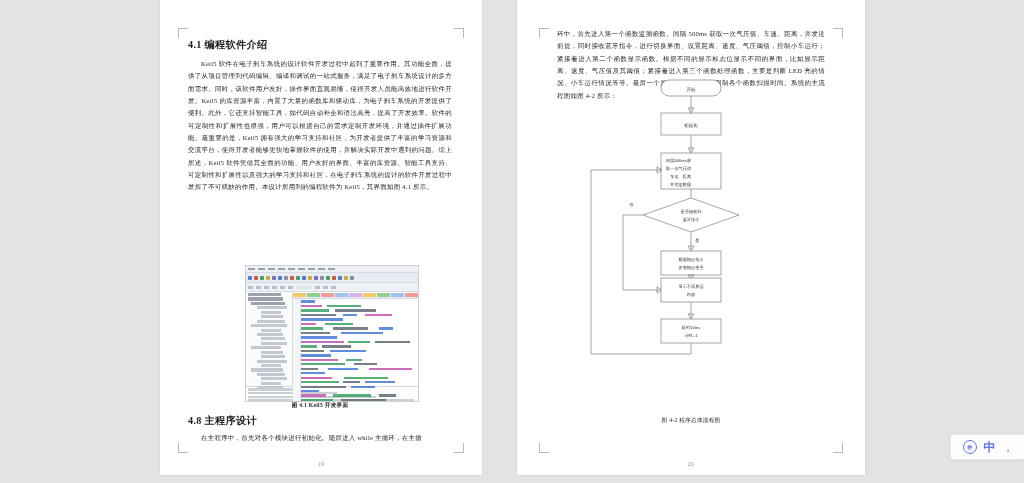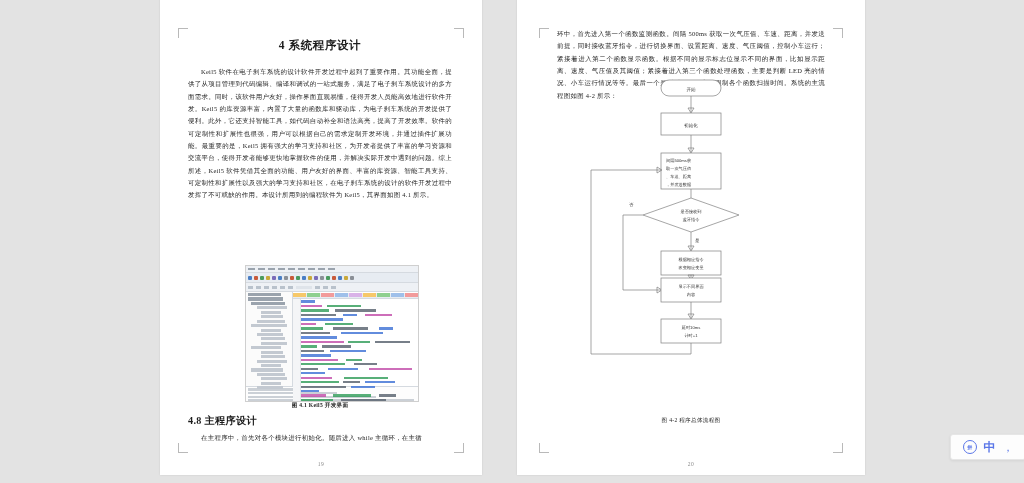--- a/index.html
+++ b/index.html
@@ -181,21 +181,21 @@
   <div id="gap-strip"></div>
 
   <div class="page" id="page-left">
     <div class="page-inner">
       <div class="cmark tl" style="left:18px; top:48px;"></div>
       <div class="cmark tr" style="right:18px; top:48px;"></div>
       <div class="cmark bl" style="left:18px; bottom:22px;"></div>
       <div class="cmark br" style="right:18px; bottom:22px;"></div>
 
       <div class="doc-body" id="lp-content">
-        <div class="h1">4  系统程序设计</div>
+        <div class="h2">4.1  编程软件介绍</div>
         <p class="para">Keil5 软件在电子刹车系统的设计软件开发过程中起到了重要作用。其功能全面，提供了从项目管理到代码编辑、编译和调试的一站式服务，满足了电子刹车系统设计的多方面需求。同时，该软件用户友好，操作界面直观易懂，使得开发人员能高效地进行软件开发。Keil5 的库资源丰富，内置了大量的函数库和驱动库，为电子刹车系统的开发提供了便利。此外，它还支持智能工具，如代码自动补全和语法高亮，提高了开发效率。软件的可定制性和扩展性也很强，用户可以根据自己的需求定制开发环境，并通过插件扩展功能。最重要的是，Keil5 拥有强大的学习支持和社区，为开发者提供了丰富的学习资源和交流平台，使得开发者能够更快地掌握软件的使用，并解决实际开发中遇到的问题。综上所述，Keil5 软件凭借其全面的功能、用户友好的界面、丰富的库资源、智能工具支持、可定制性和扩展性以及强大的学习支持和社区，在电子刹车系统的设计的软件开发过程中发挥了不可或缺的作用。本设计所用到的编程软件为 Keil5，其界面如图 4.1 所示。</p>
       </div>
 
       <div id="figure-keil">
         <div class="keil-menubar">
           <i></i>
             <i></i>
             <i></i>
             <i></i>
             <i></i>

